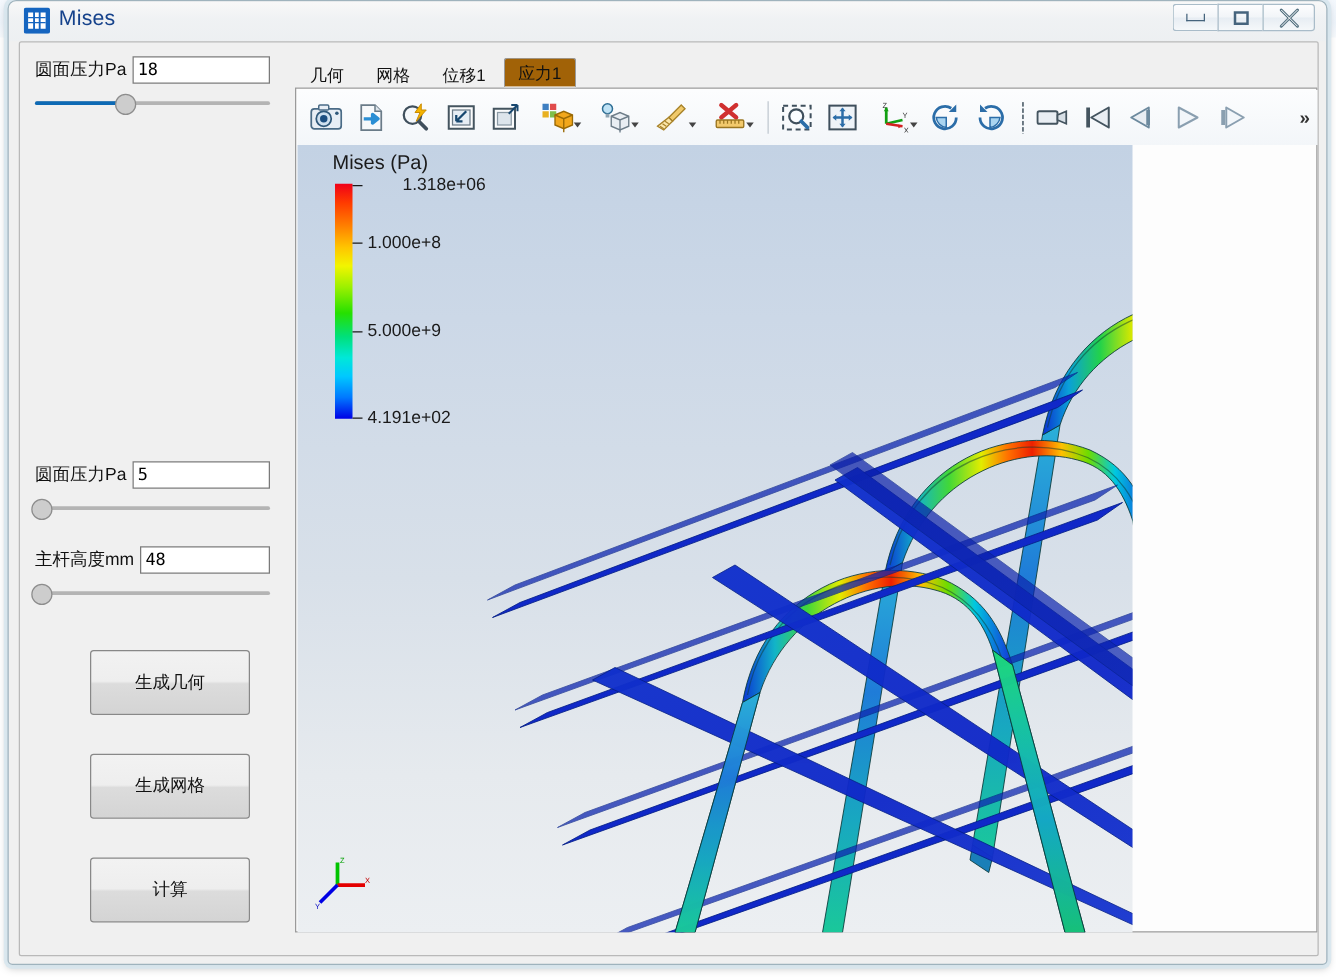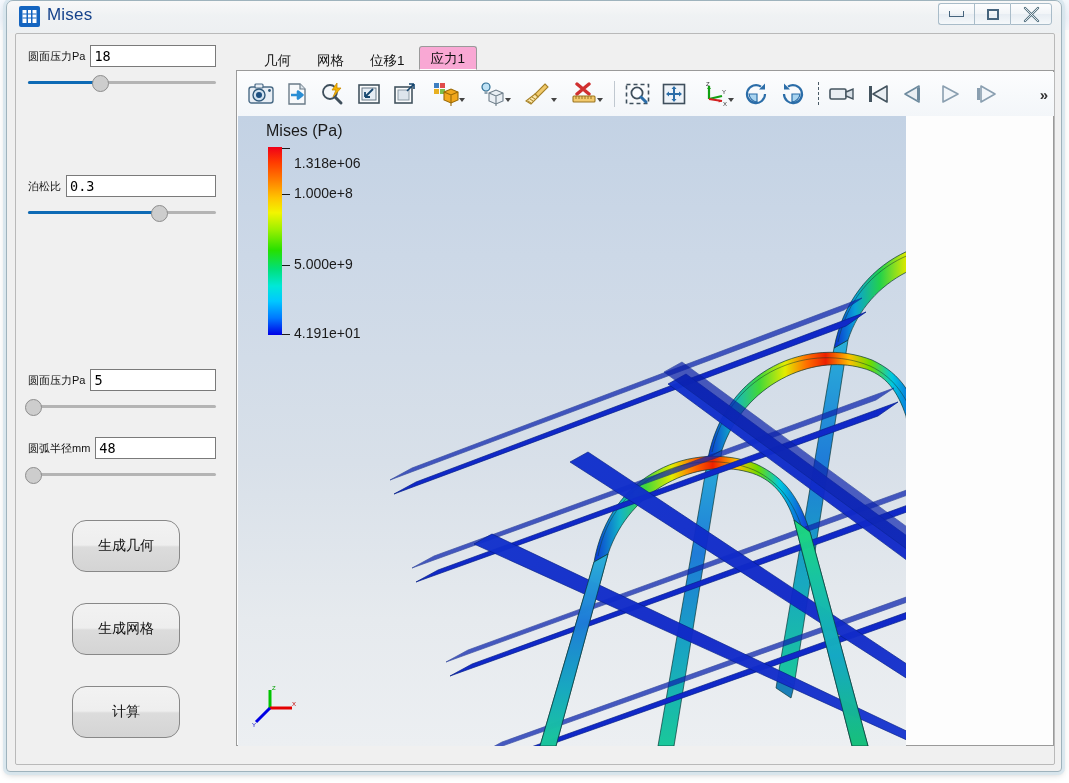--- a/index.html
+++ b/index.html
@@ -62,56 +62,56 @@
     position:absolute;left:8px;top:32px;width:1040px;height:732px;
     background:#f0f0f0;border:1px solid #b9b9b9;border-radius:2px;
     box-sizing:border-box;
   }
   
   #params{
     position:absolute;left:0px;top:0px;width:212px;height:730px;
   }
   .param-group{position:absolute;left:0;width:212px;}
   .param-row{display:flex;align-items:center;gap:5px;height:24px;padding-left:12px;}
-  .param-label{font-size:11px;color:#111;white-space:nowrap;}
+  .param-label{font-size:14px;color:#111;white-space:nowrap;}
   .param-input{
     height:22px;background:#fff;border:1px solid #7a7a7a;
     box-sizing:border-box;
     font-family:"DejaVu Sans Mono","Liberation Mono",monospace;
     font-size:13.5px;color:#000;padding:0 3px;line-height:21px;
     flex:1;min-width:0;margin-right:12px;
   }
   .slider{position:relative;height:16px;margin:6px 12px 0 12px;}
   .slider .track-off{position:absolute;left:0;right:0;top:7px;height:3px;background:#b4b4b4;border-radius:2px;}
   .slider .track-on{position:absolute;left:0;top:7px;height:3px;background:#0d6ab5;border-radius:2px;}
   .slider .thumb{
     position:absolute;top:1px;width:15px;height:15px;border-radius:50%;
     background:#cdcdcd;border:1px solid #8d8d8d;transform:translateX(-7px);
   }
   .action-btn{
-    position:absolute;left:56px;width:108px;height:52px;
+    position:absolute;left:56px;width:128px;height:52px;
     background:linear-gradient(180deg,#f2f2f2 0%,#eeeeee 48%,#dcdcdc 52%,#d4d4d4 100%);
-    border:1px solid #888;border-radius:14px;
+    border:1px solid #888;border-radius:3px;
     font-family:"Liberation Sans","DejaVu Sans",sans-serif;
     font-size:14px;color:#111;cursor:default;
     box-sizing:border-box;
   }
   
   #viewer{
     position:absolute;left:220px;top:36px;width:818px;height:676px;
   }
-  #tabs{position:absolute;left:16px;top:-25px;height:25px;display:flex;align-items:flex-end;}
+  #tabs{position:absolute;left:0;top:-25px;height:25px;display:flex;align-items:flex-end;}
   .tab{
     height:21px;padding:0 11px;margin-right:2px;
     font-size:13.5px;color:#111;line-height:21px;
     background:transparent;border:1px solid transparent;
     border-radius:3px 3px 0 0;box-sizing:border-box;white-space:nowrap;
   }
   .tab.active{
-    background:#f9a8d4;border:1px solid #9a9a9a;border-bottom:1px solid #fff;
+    background:#a16207;border:1px solid #9a9a9a;border-bottom:1px solid #fff;
     height:24px;line-height:23px;position:relative;z-index:3;
   }
   #viewer-frame{
     position:absolute;left:0;top:0;width:818px;height:676px;
     background:#fdfdfd;border:1px solid #9a9a9a;box-sizing:border-box;
   }
   #toolbar{
     position:absolute;left:1px;top:1px;width:816px;height:44px;
     background:linear-gradient(180deg,#fcfdfe 0%,#f3f6f9 100%);
     display:flex;align-items:center;padding-left:6px;box-sizing:border-box;
@@ -226,49 +226,38 @@
           <input class="param-input" type="text" value="18" style="">
         </div>
         <div class="slider">
           <div class="track-off"></div>
           <div class="track-on" style="width:38%"></div>
           <div class="thumb" style="left:38%"></div>
         </div>
       </div>
 
 
-      <div class="param-group" style="top:140px;">
-        <div class="param-row">
-          <span class="param-label">泊松比</span>
-          <input class="param-input" type="text" value="0.3" style="">
-        </div>
-        <div class="slider">
-          <div class="track-off"></div>
-          <div class="track-on" style="width:69%"></div>
-          <div class="thumb" style="left:69%"></div>
-        </div>
-      </div>
 
 
 
       <div class="param-group" style="top:334px;">
         <div class="param-row">
           <span class="param-label">圆面压力Pa</span>
           <input class="param-input" type="text" value="5" style="">
         </div>
         <div class="slider">
           <div class="track-off"></div>
           <div class="track-on" style="width:0%"></div>
           <div class="thumb" style="left:0%;transform:translateX(-3px);"></div>
         </div>
       </div>
 
       <div class="param-group" style="top:402px;">
         <div class="param-row">
-          <span class="param-label">圆弧半径mm</span>
+          <span class="param-label">主杆高度mm</span>
           <input class="param-input" type="text" value="48" style="">
         </div>
         <div class="slider">
           <div class="track-off"></div>
           <div class="track-on" style="width:0%"></div>
           <div class="thumb" style="left:0%;transform:translateX(-3px);"></div>
         </div>
       </div>
 
       <button class="action-btn" style="top:486px;">生成几何</button>
@@ -496,30 +485,30 @@
           <div id="overflow">»</div>
         </div>
 
         <div id="canvas3d">
 
           <div id="legend">
             <div id="legend-title">Mises (Pa)</div>
             <div id="colorbar"></div>
 
             <div class="legend-tick" style="top:26px;"></div>
-            <div class="legend-val" style="top:42px;">1.318e+06</div>
+            <div class="legend-val" style="top:26px;margin-left:28px;">1.318e+06</div>
 
             <div class="legend-tick" style="top:72px;"></div>
             <div class="legend-val" style="top:72px;">1.000e+8</div>
 
             <div class="legend-tick" style="top:143px;"></div>
             <div class="legend-val" style="top:143px;">5.000e+9</div>
 
             <div class="legend-tick" style="top:212px;"></div>
-            <div class="legend-val" style="top:212px;">4.191e+01</div>
+            <div class="legend-val" style="top:212px;">4.191e+02</div>
           </div>
 
           <svg id="fea-model" width="816" height="630" viewBox="0 0 816 630" style="position:absolute;left:0;top:0;">
             <defs>
               <linearGradient id="gArcTop" x1="0" y1="0" x2="1" y2="0">
                 <stop offset="0" stop-color="#0a2fd0"></stop>
                 <stop offset="0.10" stop-color="#0aa0d8"></stop>
                 <stop offset="0.22" stop-color="#23d24a"></stop>
                 <stop offset="0.34" stop-color="#d6e800"></stop>
                 <stop offset="0.44" stop-color="#ff7a00"></stop>

